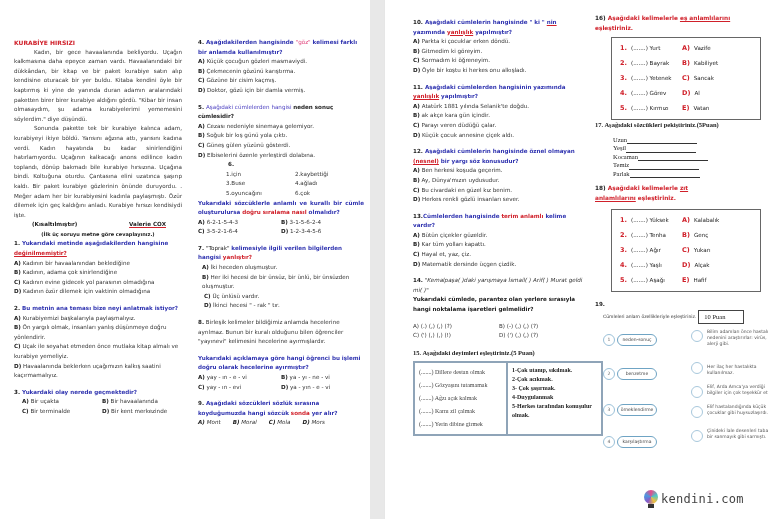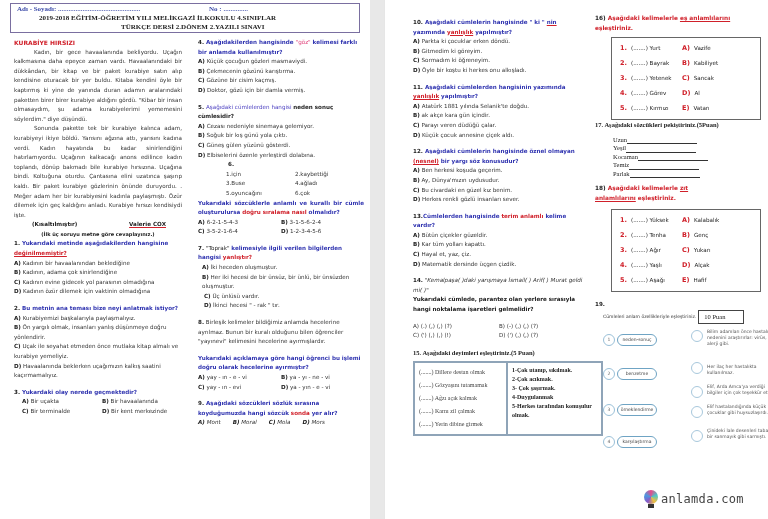--- a/index.html
+++ b/index.html
@@ -54,26 +54,20 @@
   .logo { position: absolute; left: 644px; top: 490px; display: flex; align-items: center; }
   .bulb { width: 14px; height: 18px; position: relative; }
   .bulb .head { width: 14px; height: 14px; border-radius: 50%; background: conic-gradient(#e84a8a, #4ac8c8, #f0c040, #8a5ac8, #4a9ae0, #e84a8a); }
   .bulb .base { width: 6px; height: 4px; margin-left: 4px; background: #333; }
   .logo-text { font-family: "DejaVu Sans Mono", monospace; font-size: 12px; color: #444; margin-left: 3px; letter-spacing: 0.3px; }
 </style>
 </head>
 <body>
 
 <div class="page" id="page1">
-  <div class="header-box">
-    <span class="header-name">Adı - Soyadı: ...............................................</span>
-    <span class="header-no">No : ..............</span>
-    <div class="header-line1">2019-2018 EĞİTİM-ÖĞRETİM YILI   MELİKGAZİ İLKOKULU 4.SINIFLAR</div>
-    <div class="header-line2">TÜRKÇE DERSİ 2.DÖNEM 2.YAZILI SINAVI</div>
-  </div>
 
   <div class="col" style="left:14px; top:38px; width:168px;">
     <div class="story-title">KURABİYE HIRSIZI</div>
     <div class="story">
       <p>Kadın, bir gece havaalanında bekliyordu. Uçağın kalkmasına daha epeyce zaman vardı. Havaalanındaki bir dükkândan, bir kitap ve bir paket kurabiye satın alıp kendisine oturacak bir yer buldu. Kitaba kendini öyle bir kaptırmış ki yine de yanında duran adamın aralarındaki paketten birer birer kurabiye aldığını gördü. "Kibar bir insan olmasaydım, şu adama kurabiyelerimi yememesini söylerdim." diye düşündü.</p>
       <p>Sonunda pakette tek bir kurabiye kalınca adam, kurabiyeyi ikiye böldü. Yarısını ağzına attı, yarısını kadına verdi. Kadın hayatında bu kadar sinirlendiğini hatırlamıyordu. Uçağının kalkacağı anons edilince kadın toplandı, dönüp bakmadı bile kurabiye hırsızına. Uçağına bindi. Koltuğuna oturdu. Çantasına elini uzatınca şaşırıp kaldı. Bir paket kurabiye gözlerinin önünde duruyordu.       .   Meğer adam her bir kurabiyesini kadınla paylaşmıştı. Özür dilemek için geç kaldığını anladı. Kurabiye hırsızı kendisiydi işte.</p>
     </div>
     <div style="display:flex; justify-content:space-between; padding:0 16px 0 18px;">
       <span class="black-bold">(Kısaltılmıştır)</span>
       <span class="black-bold u-red">Valerie COX</span>
@@ -357,14 +351,14 @@
       </div>
     </div>
   </div>
 </div>
 
 <div class="logo">
   <div class="bulb">
       <div class="head"></div>
       <div class="base"></div>
     </div>
-  <span class="logo-text">anlamda.com</span>
+  <span class="logo-text">kendini.com</span>
 </div>
 
 </body></html>

